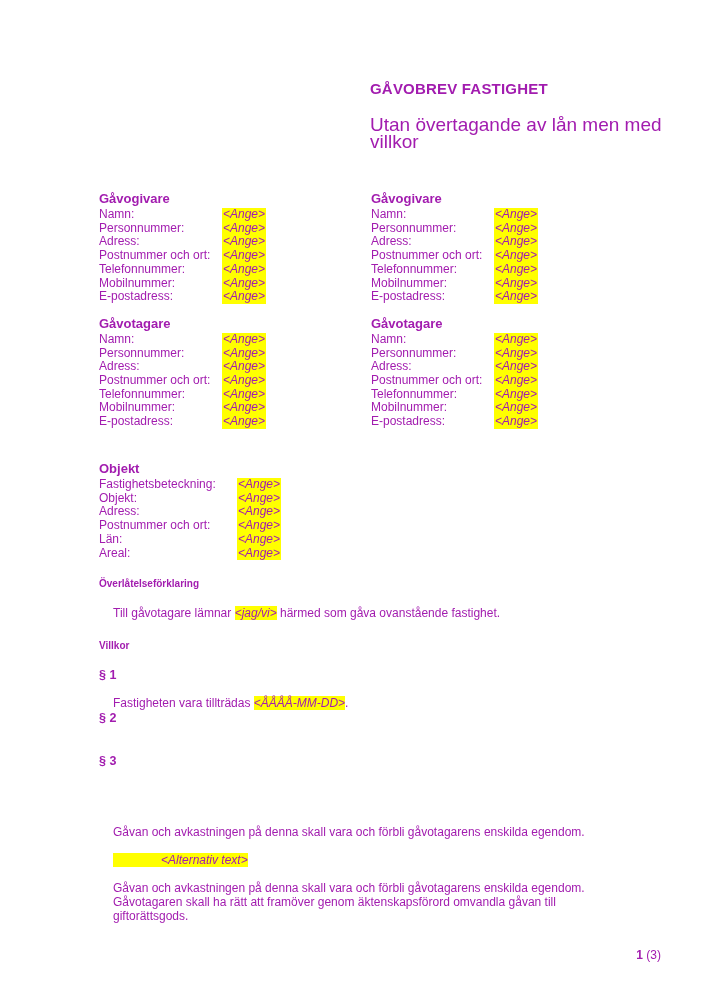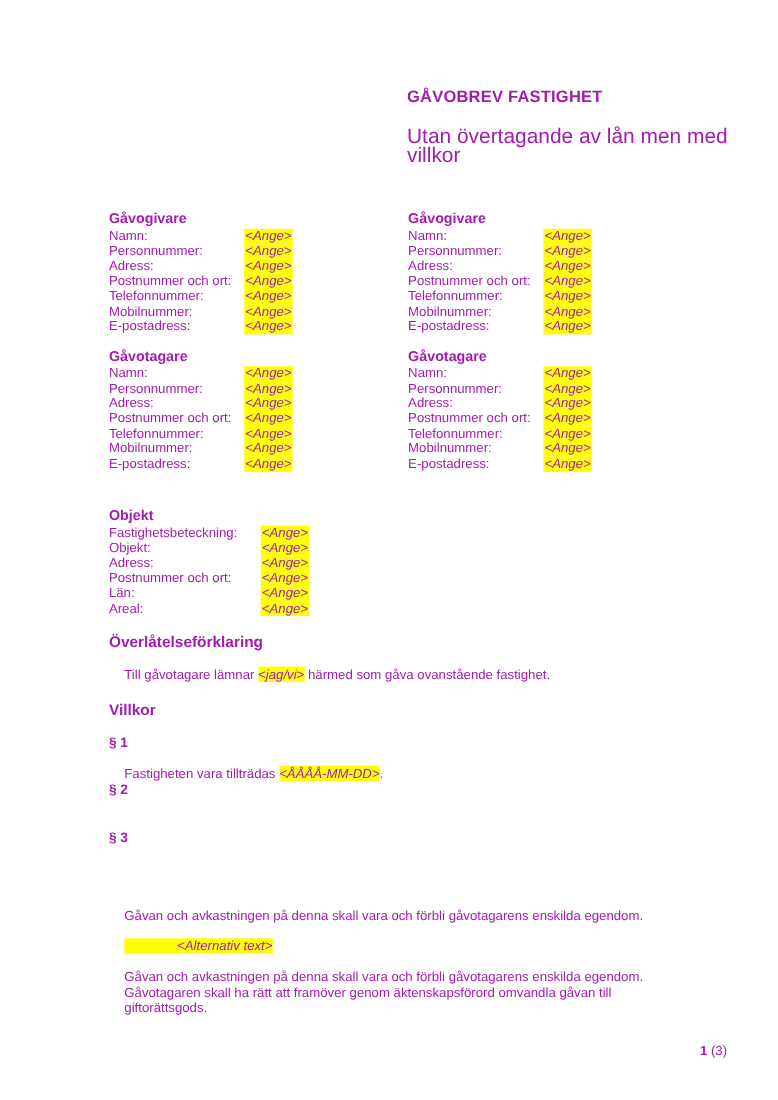--- a/index.html
+++ b/index.html
@@ -21,21 +21,21 @@
   .h-section{font-size:13px;font-weight:bold;line-height:16px;margin:0 0 1px 0;}
   .frow{display:flex;align-items:baseline;font-size:12px;line-height:13.7px;}
   .party .flabel{width:123px;flex:none;}
   .objekt .flabel{width:138px;flex:none;}
   .fvalue{padding:0 1px;}
   .hl{background:#ffff00;font-style:italic;}
   
   .objekt{left:99px;top:461px;}
   
   .overlatelse{left:99px;top:575px;width:520px;}
-  .h-big{font-size:14px;font-weight:bold;line-height:17px;margin:0 0 2px 0;}
+  .h-big{font-size:10px;font-weight:bold;line-height:17px;margin:0 0 2px 0;}
   .body-text{font-size:12px;line-height:14px;margin:14px;}
   
   .villkor-h{left:99px;top:637px;}
   .clause-num{font-size:12.5px;font-weight:bold;line-height:14px;margin:0;}
   .p1{left:99px;top:668px;width:520px;}
   .p2{left:99px;top:711px;width:520px;}
   .p3{left:99px;top:754px;width:522px;}
   .altblock{left:99px;top:811px;width:522px;}
   .italic{font-style:italic;padding-left:48px;}
   

